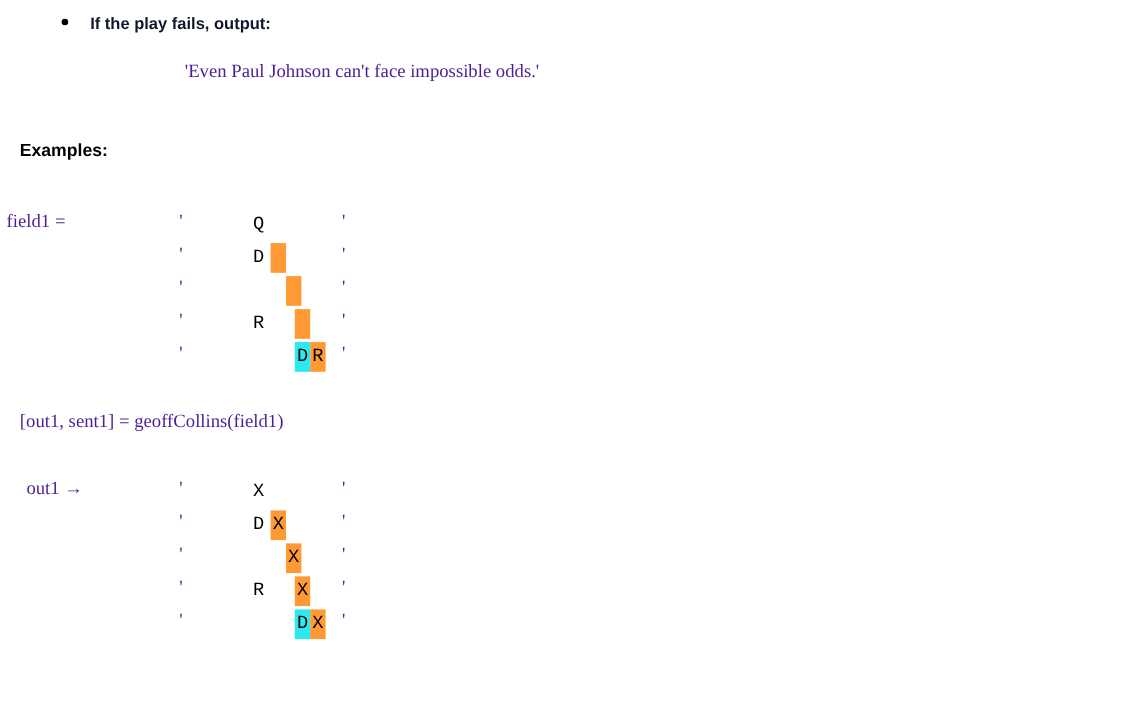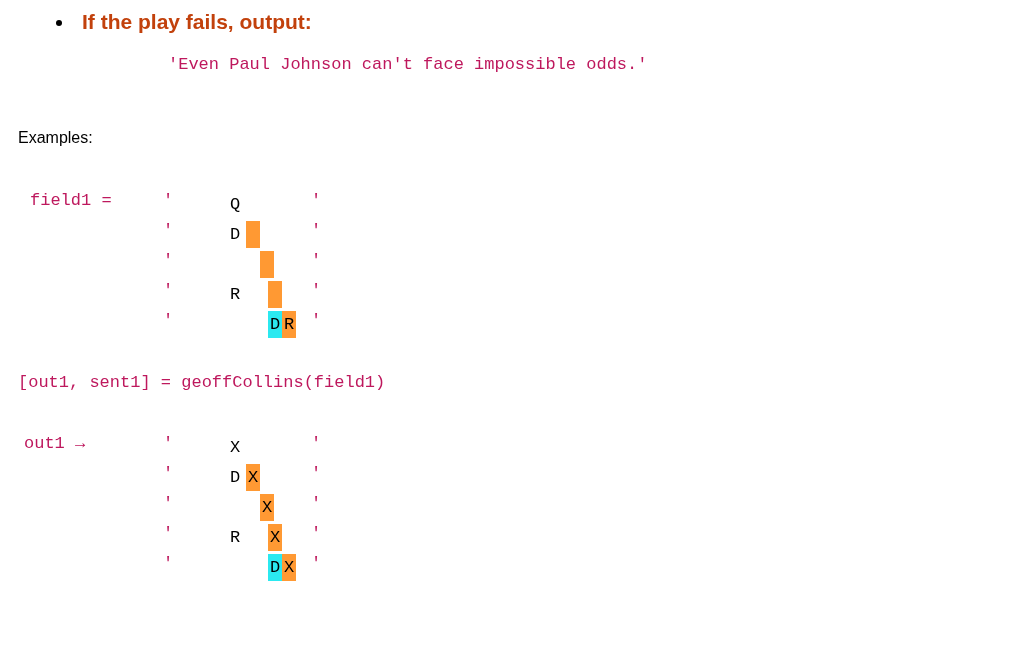--- a/index.html
+++ b/index.html
@@ -31,48 +31,48 @@
     border-radius: 50%;
     background: #000;
     display: inline-block;
     margin-right: 20px;
     position: relative;
     top: -3px;
     flex: 0 0 auto;
   }
   .bullet-text {
     font-family: "Liberation Sans", sans-serif;
-    font-size: 21px;
+    font-size: 15px;
     font-weight: 600;
     line-height: 18px;
     white-space: pre;
-    color: #c2410c;
+    color: #0f172a;
   }
 
   .mono {
-    font-family: Liberation Mono, monospace;
+    font-family: Liberation Serif, serif;
     font-size: 17px;
     letter-spacing: 0px;
     white-space: pre;
-    color: #be185d;
+    color: #4c1d95;
   }
 
   .quote-line {
     position: absolute;
     left: 168px;
     top: 55px;
   }
 
   .examples-head {
     position: absolute;
     left: 18px;
     top: 129px;
     font-family: "Liberation Sans", sans-serif;
     font-size: 16px;
-    font-weight: normal;
+    font-weight: bold;
     white-space: pre;
   }
 
   
   .matrix {
     position: absolute;
   }
   .m-row {
     position: absolute;
     height: 30px;
@@ -117,21 +117,21 @@
     top: 373px;
     text-align: right;
   }
   .out-label {
     position: absolute;
     left: 24px;
     top: 434px;
   }
   .field-label {
     position: absolute;
-    left: 30px;
+    left: 6px;
     top: 191px;
     text-align: right;
   }
 </style>
 </head>
 <body>
 
 <div class="bullet-row">
   <span class="bullet-dot"></span>
   <span class="bullet-text">If the play fails, output:</span>

